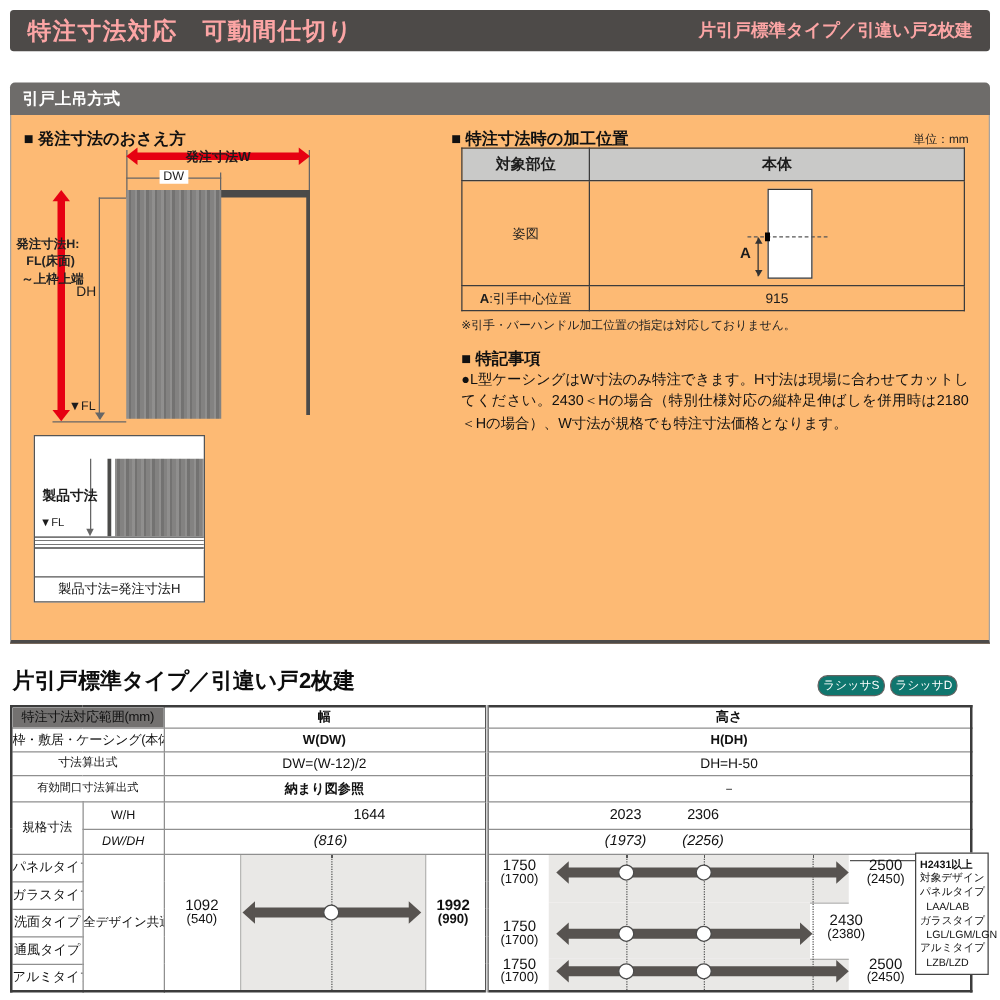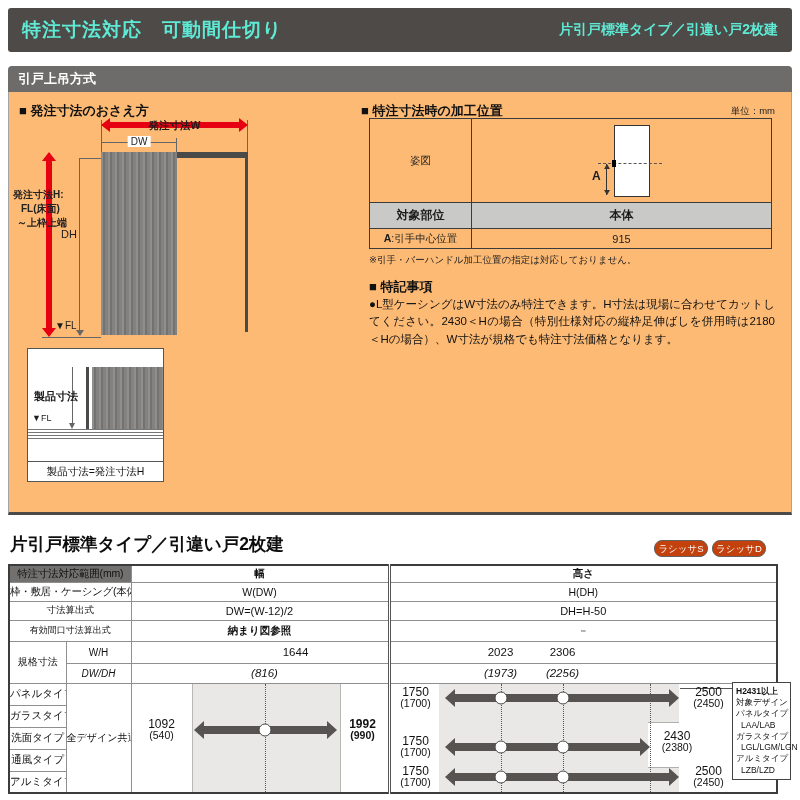--- a/index.html
+++ b/index.html
@@ -2,23 +2,23 @@
 <html><head>
 <meta charset="utf-8">
 <style>
   html,body{margin:0;padding:0;background:#fff;}
   body{width:800px;height:800px;position:relative;overflow:hidden;
        font-family:"Liberation Sans","DejaVu Sans",sans-serif;color:#1c1c1c;}
   .abs{position:absolute;}
   .nw{white-space:nowrap;}
 
   
-  .hdr{position:absolute;left:8px;top:8px;width:784px;height:44px;background:#4d4a48;
+  .hdr{position:absolute;left:8px;top:8px;width:784px;height:33px;background:#4d4a48;
        border-radius:3px;display:flex;align-items:center;justify-content:space-between;
-       padding:0 14px;box-sizing:border-box;color:#5eead4;}
+       padding:0 14px;box-sizing:border-box;color:#fca5a5;}
   .hdr-l{font-size:19px;font-weight:bold;letter-spacing:1px;}
   .hdr-r{font-size:14px;font-weight:bold;}
 
   
   .upper-bar{position:absolute;left:8px;top:66px;width:784px;height:26px;background:#6e6c6a;
        color:#fff;font-size:13px;font-weight:bold;line-height:26px;padding-left:10px;
        box-sizing:border-box;border-radius:4px 4px 0 0;}
   .upper-box{position:absolute;left:8px;top:92px;width:784px;height:423px;background:#fdba74;
        border:1px solid #a5a3a1;border-top:none;border-bottom:3px solid #4c4a49;box-sizing:border-box;}
   .h2{font-size:13px;font-weight:bold;color:#111;}
@@ -46,28 +46,28 @@
 
   
   .ptable{position:absolute;left:360px;top:26px;border-collapse:collapse;table-layout:fixed;width:402px;}
   .ptable td{border:1px solid #3c3c3c;text-align:center;vertical-align:middle;padding:0;font-size:10.5px;}
   .ptable .hd{background:#c9c9c8;font-weight:bold;font-size:12px;}
   .note{font-size:9.5px;color:#222;}
   .bullet{font-size:11.5px;line-height:1.5;color:#111;text-align:justify;}
 
   
   .lhead{position:absolute;left:10px;top:532px;font-size:17.5px;font-weight:bold;color:#0d0d0d;}
-  .tabbtn{position:absolute;top:540px;width:54px;height:17px;background:#c2410c;border:1px solid #646261;
+  .tabbtn{position:absolute;top:540px;width:54px;height:17px;background:#0f766e;border:1px solid #646261;
        border-radius:8px;color:#fff;font-size:9.5px;line-height:16px;text-align:center;box-sizing:border-box;cursor:pointer;}
 
   .mtable{position:absolute;left:8px;top:564px;width:768px;border-collapse:collapse;table-layout:fixed;border:2px solid #3c3c3c;}
   .mtable td{border:1px solid #8f8f8f;text-align:center;vertical-align:middle;padding:0;overflow:hidden;white-space:nowrap;font-size:10.5px;color:#111;}
   .mtable td.dbl{border-left:3px double #555;}
   .corner{background:#737170;color:#fff;font-size:9.5px;letter-spacing:-0.2px;}
-  .big{font-size:15px;font-weight:normal;}
+  .big{font-size:15px;font-weight:bold;}
   .mid{font-size:14px;font-weight:bold;}
   .sm{font-size:8.5px;letter-spacing:-0.3px;}
   .typecell{font-size:9.5px;}
   .chartcell{position:relative;padding:0;}
   .shade{position:absolute;background:#e9e8e6;}
   .dot{position:absolute;width:0;border-left:1px dotted #555;top:0;bottom:0;}
 
   
   .rng{position:absolute;height:18px;}
   .rng .shaft{position:absolute;left:8px;right:8px;top:5px;height:8px;background:#575350;}
@@ -151,35 +151,35 @@
 
     <div class="abs h2 nw" style="left:352px;top:10px;">■ 特注寸法時の加工位置</div>
     <div class="abs nw" style="right:16px;top:13px;font-size:9.5px;">単位：mm</div>
 
     <table class="ptable">
       <colgroup>
           <col style="width:102px;">
           <col style="width:300px;">
         </colgroup>
       <tbody>
-          <tr style="height:84px;">
+          <tr style="height:26px;">
+        <td class="hd">対象部位</td>
+        <td class="hd">本体</td>
+      </tr>
+      <tr style="height:84px;">
         <td>姿図</td>
         <td style="position:relative;">
           <div class="abs" style="left:142px;top:6px;width:34px;height:70px;border:1.5px solid #333;background:#fff;"></div>
           <div class="abs" style="left:126px;top:44px;width:64px;border-top:1px dashed #555;"></div>
           <div class="abs" style="left:140px;top:41px;width:4px;height:7px;background:#000;"></div>
           <div class="abs" style="left:134px;top:45px;width:1px;height:31px;background:#333;"></div>
           <div class="abs" style="left:131.5px;top:45px;width:0;height:0;border-left:3px solid transparent;border-right:3px solid transparent;border-bottom:5px solid #333;"></div>
           <div class="abs" style="left:131.5px;top:71px;width:0;height:0;border-left:3px solid transparent;border-right:3px solid transparent;border-top:5px solid #333;"></div>
           <div class="abs nw" style="left:120px;top:50px;font-size:12px;font-weight:bold;">A</div>
         </td>
-      </tr>
-      <tr style="height:26px;">
-        <td class="hd">対象部位</td>
-        <td class="hd">本体</td>
       </tr>
       <tr style="height:20px;">
         <td class="nw"><b>A</b><span>:引手中心位置</span></td>
         <td style="font-size:11px;">915</td>
       </tr>
     </tbody>
       </table>
 
     <div class="abs note nw" style="left:360px;top:162px;">※引手・バーハンドル加工位置の指定は対応しておりません。</div>
     <div class="abs h2 nw" style="left:360px;top:186px;">■ 特記事項</div>

